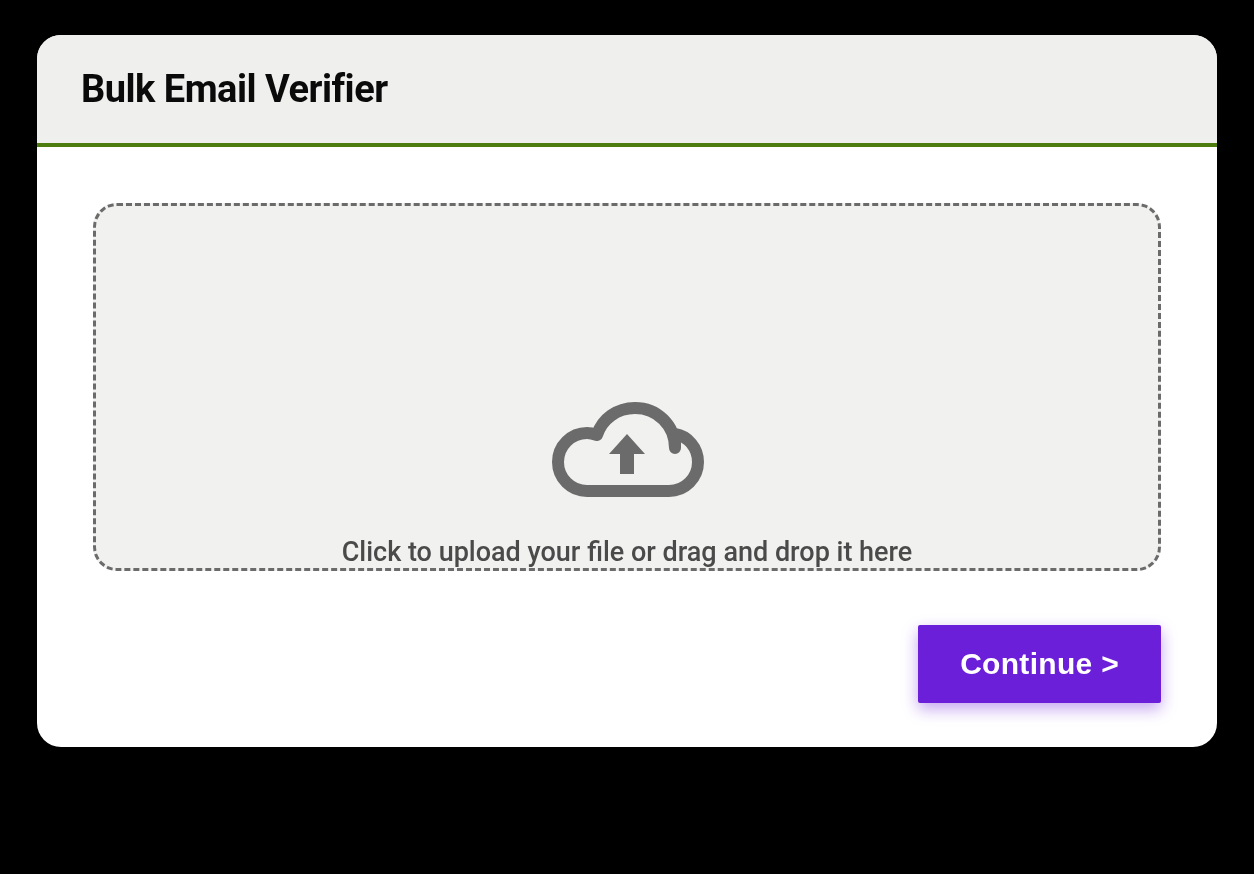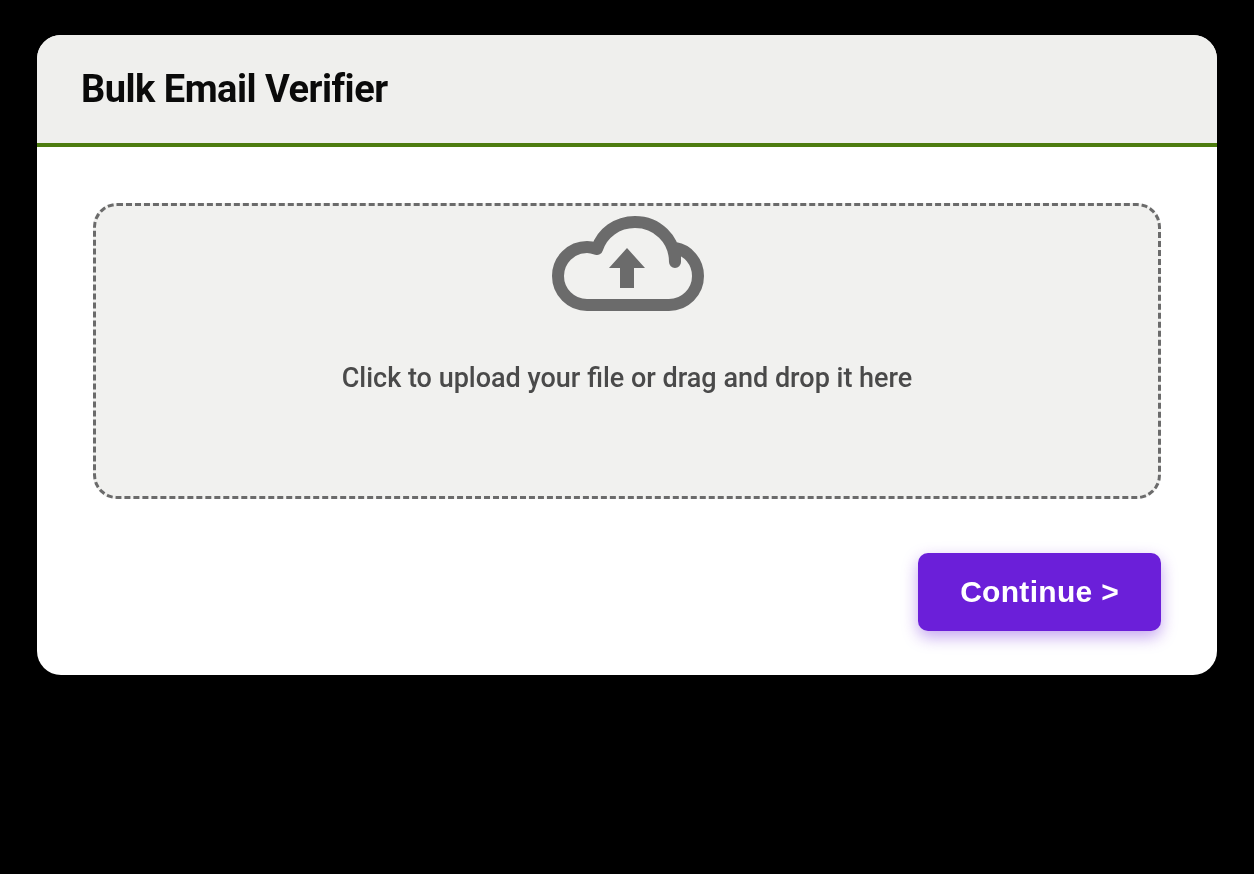--- a/index.html
+++ b/index.html
@@ -42,27 +42,27 @@
     
     .card-body {
       padding: 56px 56px 44px 56px;
       background: #fff;
     }
     
     .dropzone {
       border: 3px dashed #6b6b6b;
       border-radius: 24px;
       background: #f1f1ef;
-      height: 296px;
+      height: 368px;
       display: flex;
       flex-direction: column;
       align-items: center;
-      justify-content: flex-start;
+      justify-content: flex-end;
       cursor: pointer;
-      gap: 36px;
+      gap: 24px;
     }
     
     .cloud-icon {
       width: 160px;
       height: 120px;
       display: flex;
       align-items: center;
       justify-content: center;
     }
     
@@ -82,21 +82,21 @@
       display: flex;
       justify-content: flex-end;
       padding: 0 56px 44px 56px;
       margin-top: 10px;
     }
     
     .continue-btn {
       background: #6b1fd9;
       color: #fff;
       border: none;
-      border-radius: 10px;
+      border-radius: 2px;
       padding: 22px 42px;
       font-size: 30px;
       font-weight: 600;
       cursor: pointer;
       box-shadow: 0 6px 16px rgba(107, 31, 217, 0.4);
       letter-spacing: 0.3px;
     }
   </style>
 </head>
 <body>

